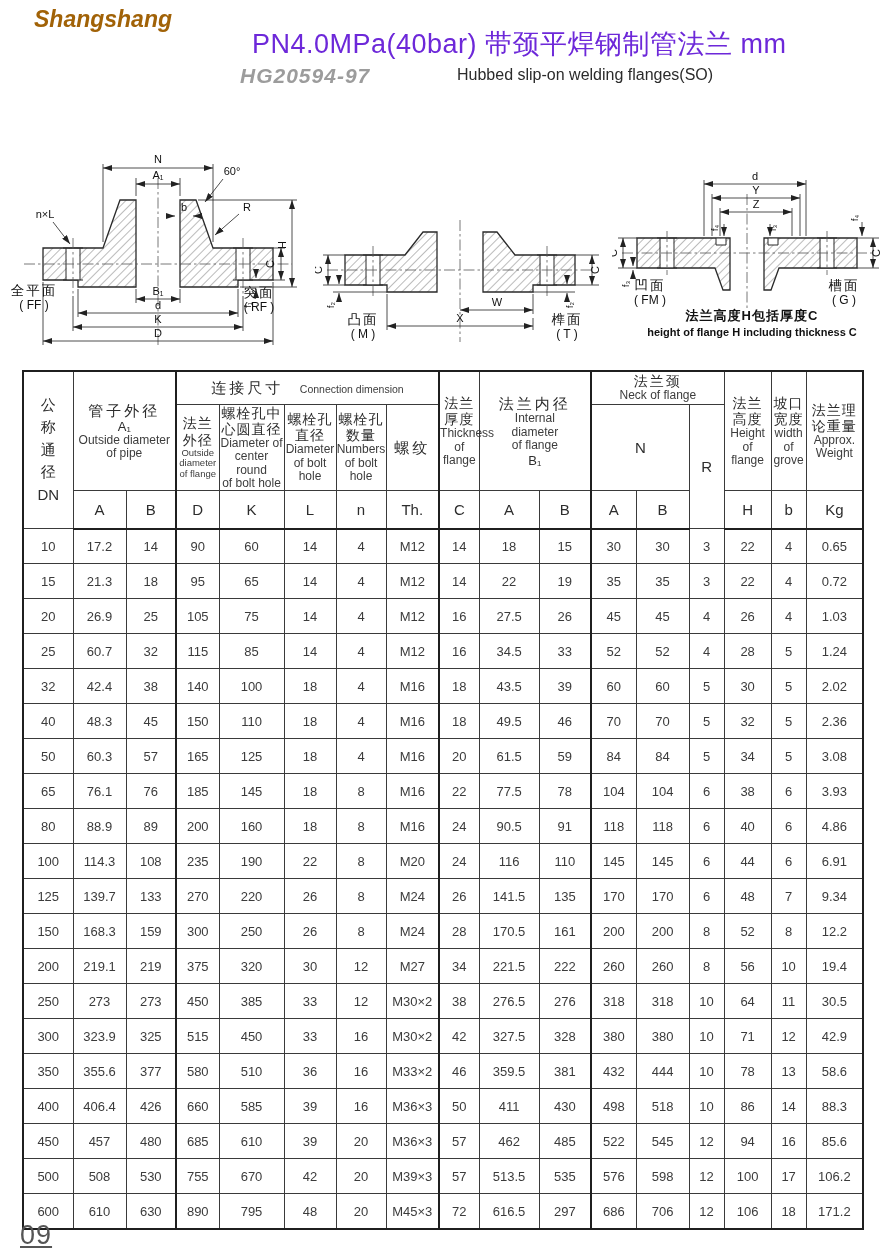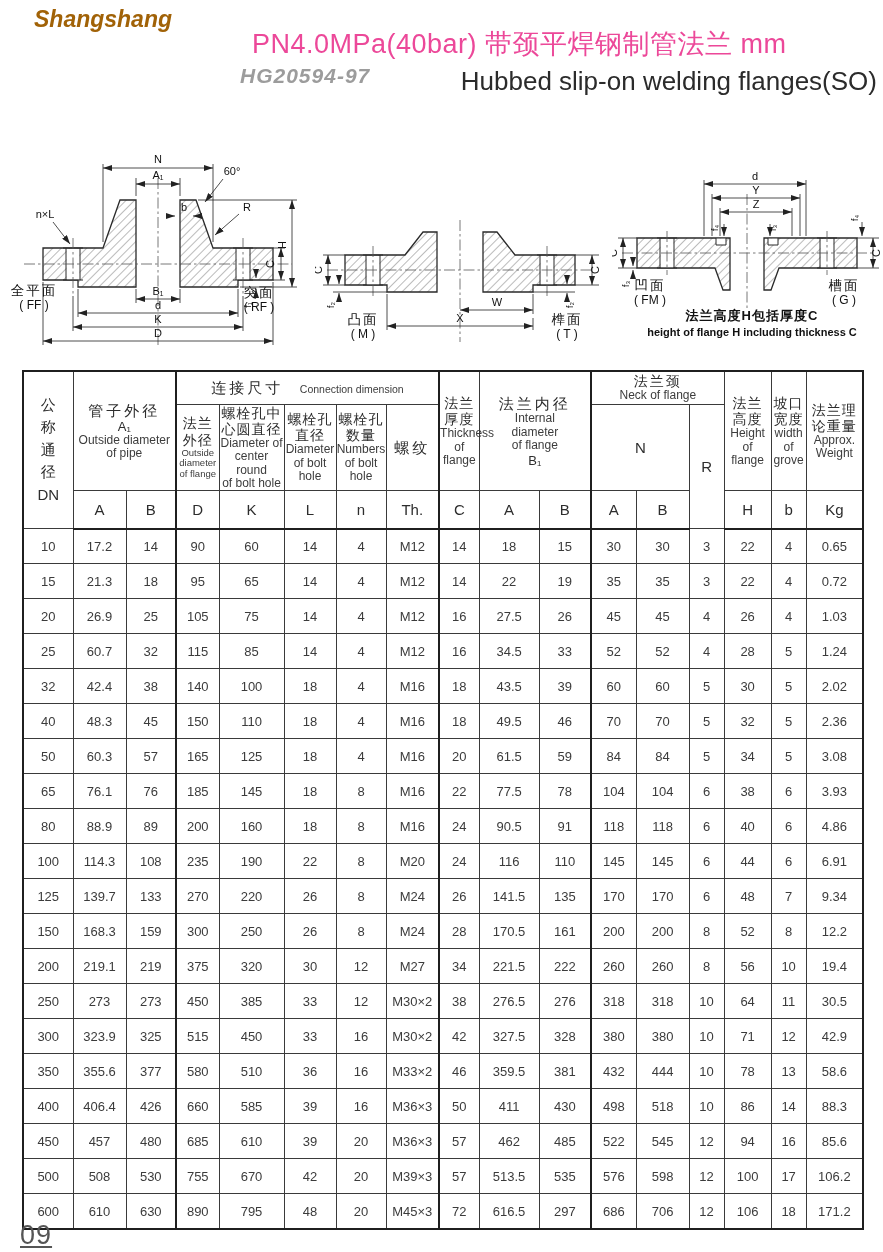--- a/index.html
+++ b/index.html
@@ -5,23 +5,23 @@
   * { margin:0; padding:0; box-sizing:border-box; }
   html,body { background:#fff; }
   body {
     width:883px; height:1252px; position:relative; overflow:hidden;
     font-family:"Liberation Sans","DejaVu Sans",sans-serif; color:#222;
   }
   
   .brand { position:absolute; left:34px; top:6px; }
   .brand-name { font-size:23px; font-weight:bold; font-style:italic; color:#a16207; letter-spacing:0px; }
   .brand-sub  { font-size:21px; color:#2ba9e2; letter-spacing:0.5px; margin-top:3px; }
-  .title { position:absolute; left:252px; top:26px; font-size:27px; color:#ec4899; letter-spacing:0.5px; white-space:nowrap; }
+  .title { position:absolute; left:252px; top:26px; font-size:27px; color:#6d28d9; letter-spacing:0.5px; white-space:nowrap; }
   .standard { position:absolute; left:240px; top:64px; font-size:21px; font-weight:bold; font-style:italic; color:#9c9c9c; letter-spacing:1px; }
-  .subtitle { position:absolute; right:6px; top:66px; width:420px; text-align:right; font-size:26px; color:#2b2b2b; }
+  .subtitle { position:absolute; right:6px; top:66px; width:420px; text-align:left; font-size:16px; color:#2b2b2b; }
   
   svg.drw { position:absolute; }
   #drw1 { left:8px;   top:148px; }
   #drw2 { left:315px; top:200px; }
   #drw3 { left:612px; top:168px; }
   .cl  { stroke:#555; stroke-width:0.8; stroke-dasharray:11 3 2.5 3; fill:none; }
   .dim, .ext, .ldr { stroke:#222; stroke-width:0.8; fill:none; }
   .thin { stroke:#2a2a2a; stroke-width:1; fill:none; }
   .outl { stroke:#2a2a2a; stroke-width:1.3; }
   svg text { font-family:"Liberation Sans","DejaVu Sans",sans-serif; }

